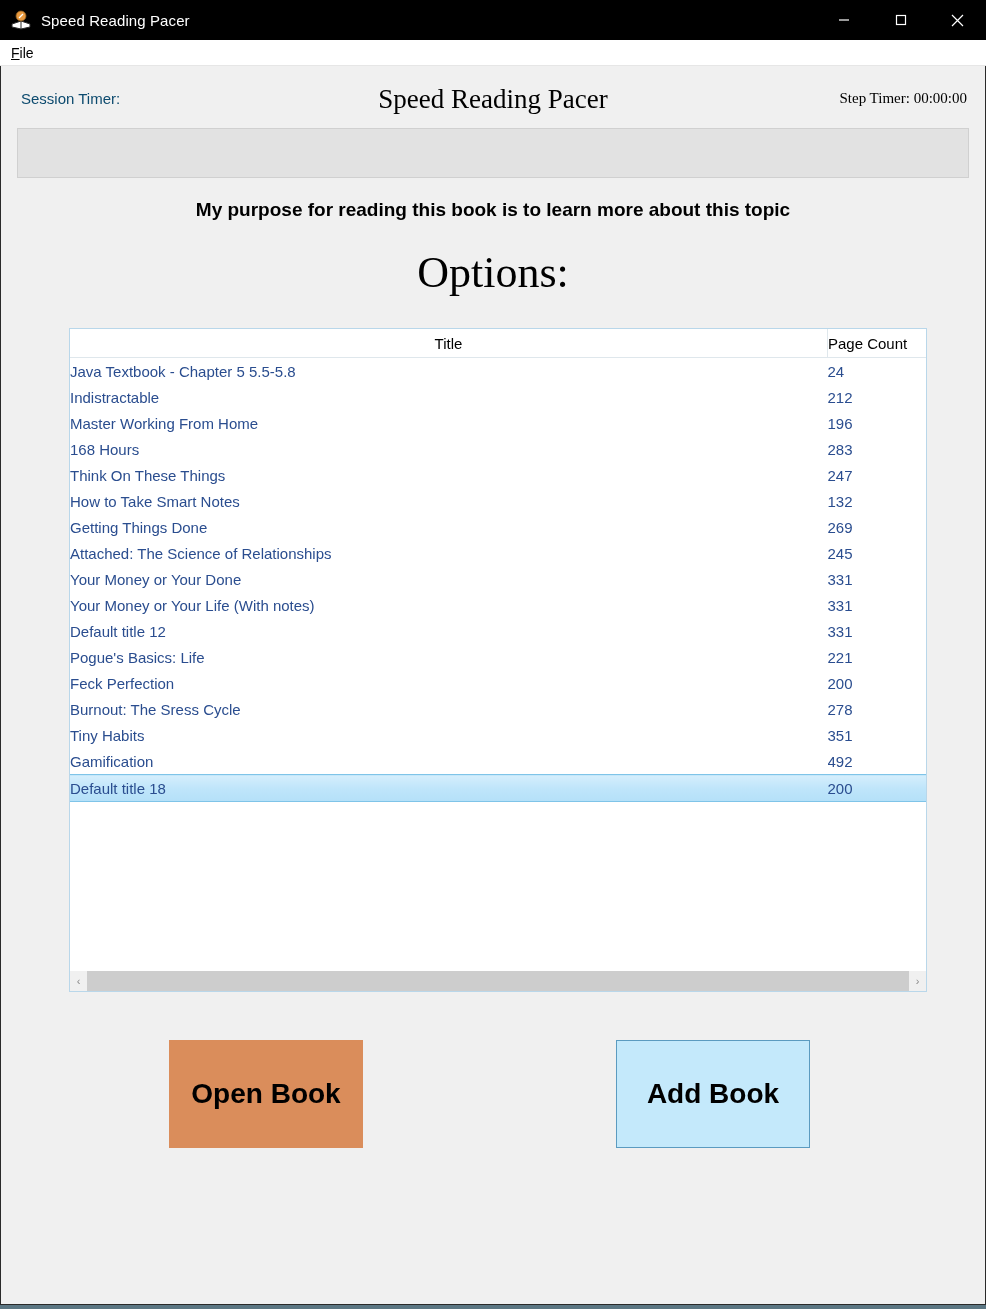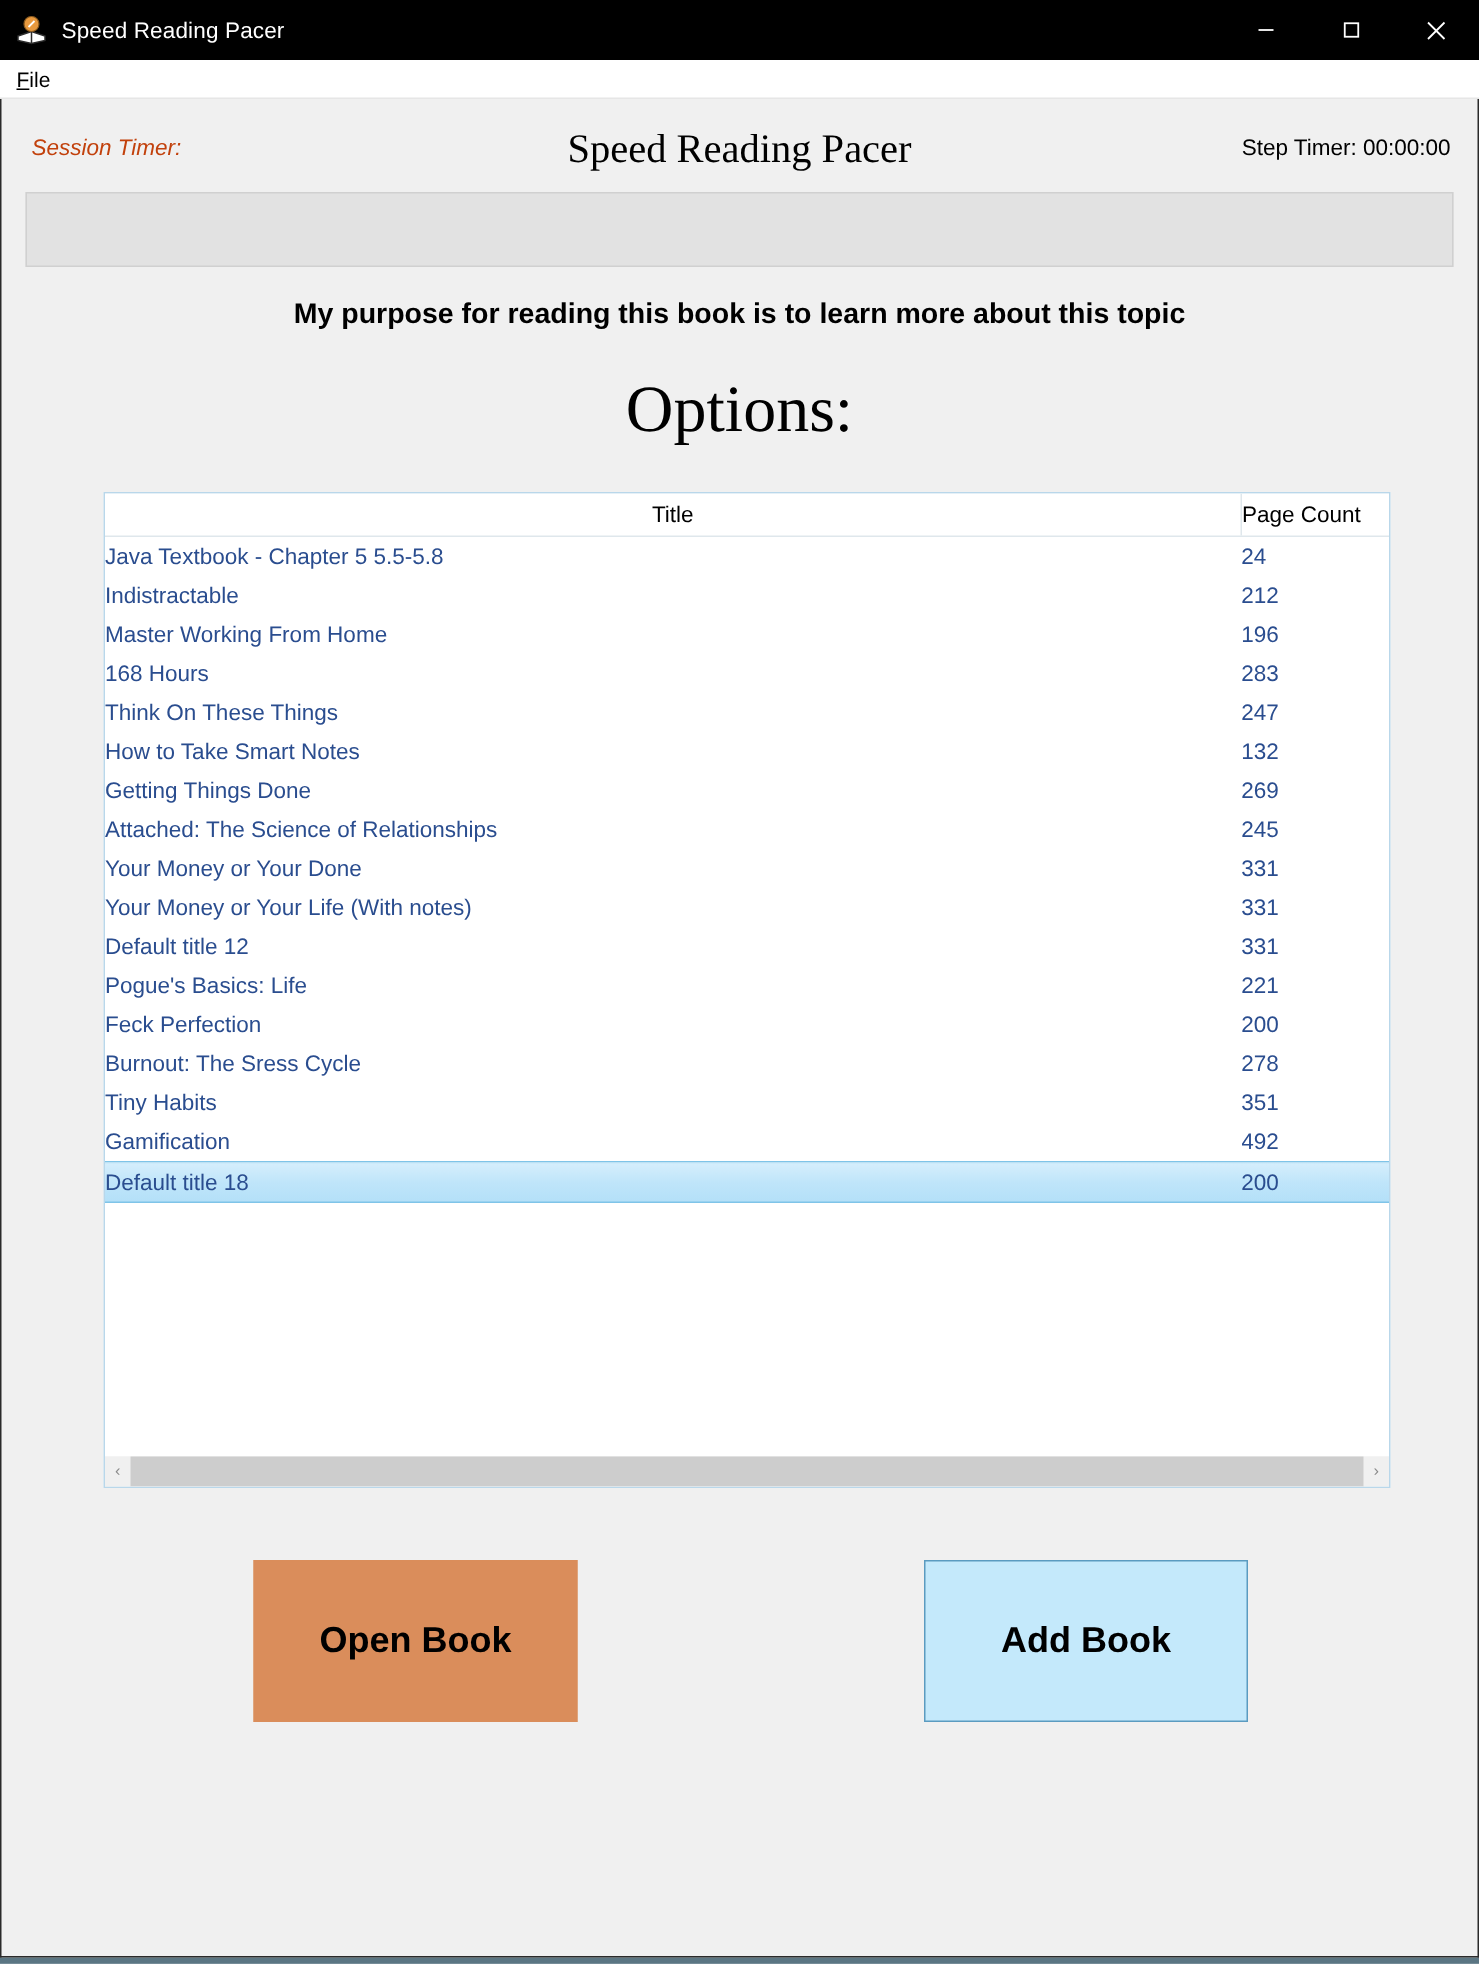--- a/index.html
+++ b/index.html
@@ -87,29 +87,29 @@
 
   .top-row {
     position: relative;
     height: 62px;
   }
   .session-timer {
     position: absolute;
     left: 20px;
     top: 24px;
     font-size: 15px;
-    color: #c2410c;
-    font-style: italic;
+    color: #0c4a6e;
   }
   .step-timer {
     position: absolute;
     right: 18px;
     top: 24px;
     font-size: 15px;
     color: #000;
+    font-family: Liberation Serif, serif;
   }
   .main-title {
     position: absolute;
     left: 0; right: 0;
     top: 18px;
     text-align: center;
     font-family: "Liberation Serif", serif;
     font-size: 27px;
     color: #000;
   }
@@ -225,26 +225,26 @@
   }
 
   
   .button-row {
     margin-top: 48px;
     position: relative;
     height: 110px;
   }
   .btn {
     position: absolute;
-    width: 216px;
+    width: 194px;
     height: 108px;
     display: flex;
     align-items: center;
     justify-content: center;
-    font-size: 24px;
+    font-size: 28px;
     font-weight: bold;
     color: #000;
     box-sizing: border-box;
     cursor: pointer;
   }
   .btn-open {
     left: 168px;
     background: #da8d5b;
     border: 1px solid #da8d5b;
   }

